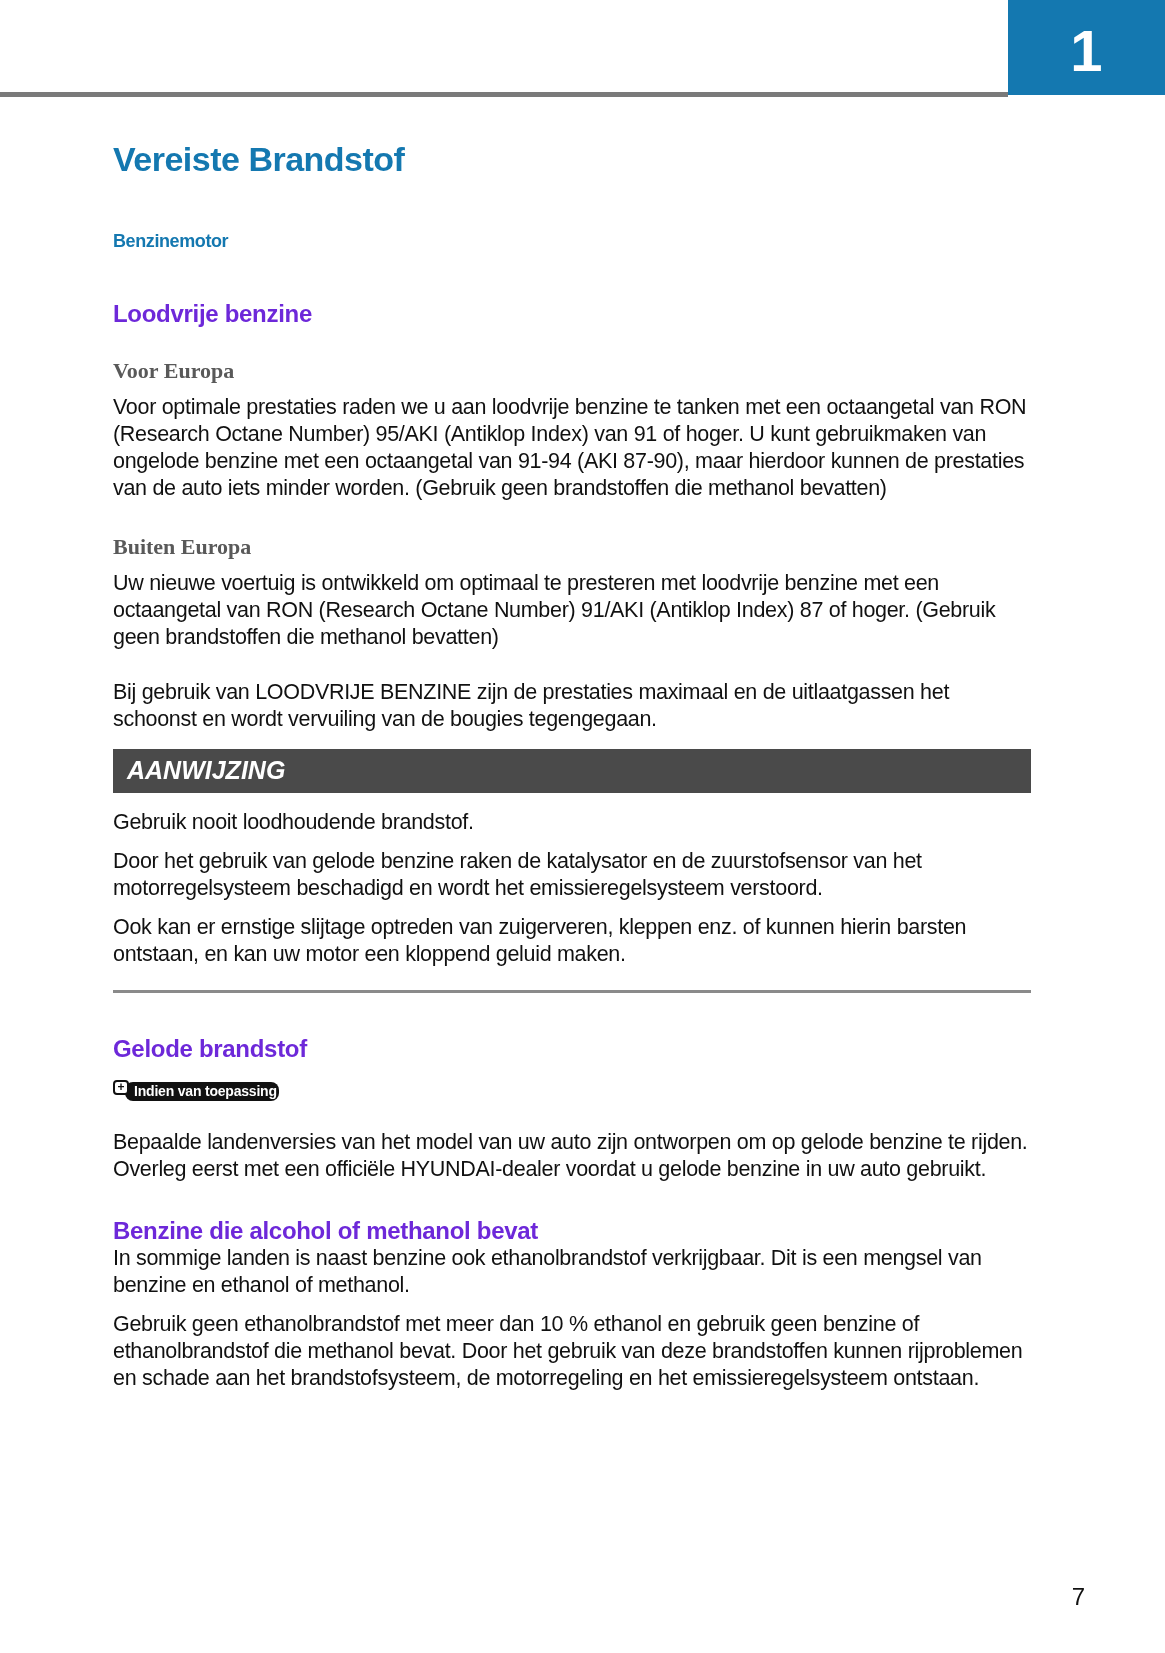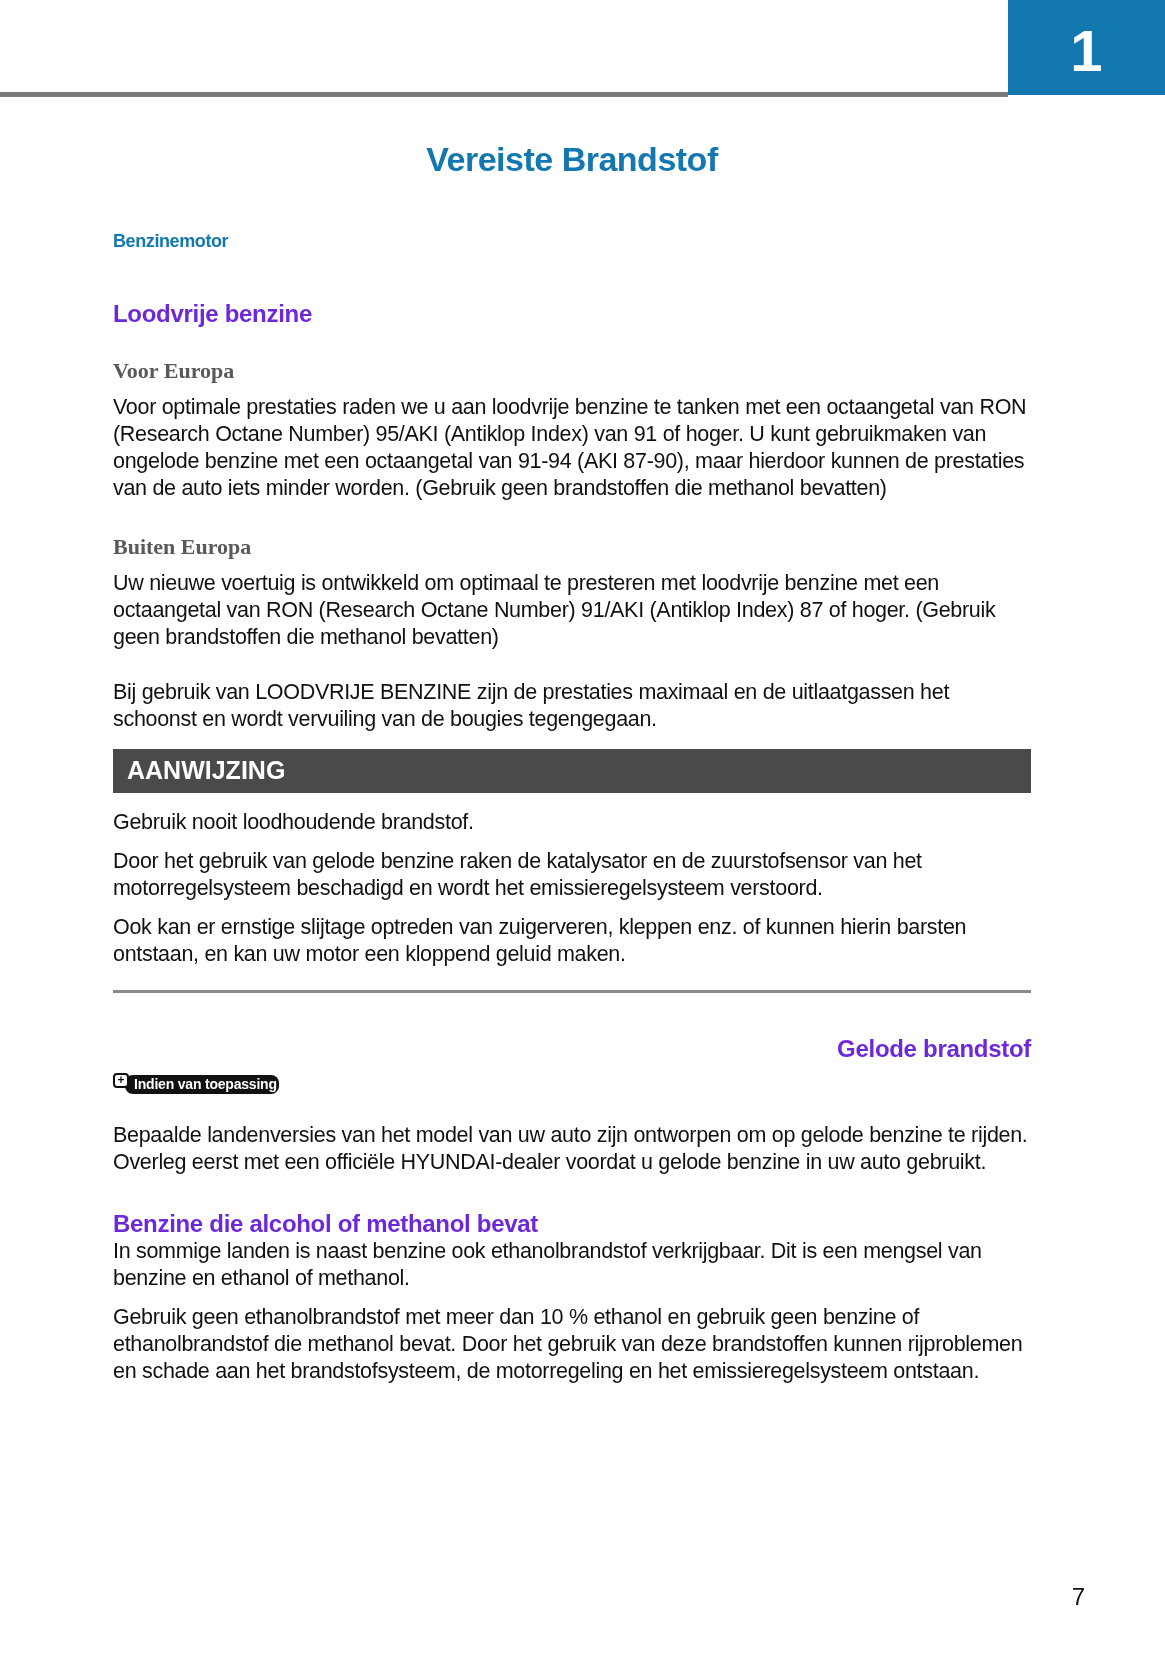--- a/index.html
+++ b/index.html
@@ -35,21 +35,20 @@
     position: absolute;
     top: 140px; left: 113px;
     width: 918px;
   }
   .title-h1 {
     color: #1478b0;
     font-size: 34px;
     font-weight: bold;
     letter-spacing: -0.5px;
     margin-bottom: 52px;
-    text-align: center;
   }
   .title-h2 {
     color: #1478b0;
     font-size: 18px;
     font-weight: bold;
     letter-spacing: -0.4px;
     margin-bottom: 48px;
   }
   .title-h3 {
     color: #6d28d9;
@@ -72,31 +71,32 @@
     color: #111111;
     margin-bottom: 12px;
   }
   .gap-sm { height: 16px; }
   .gap-md { height: 20px; }
   .notice-banner {
     background: #4a4a4a;
     color: #ffffff;
     font-size: 25px;
     font-weight: bold;
+    font-style: italic;
     padding: 7px 14px 8px 14px;
     margin-top: 16px;
     margin-bottom: 16px;
   }
   .section-rule {
     width: 100%; height: 3px;
     background: #8a8a8a;
     margin-top: 22px;
     margin-bottom: 0;
   }
-  .h3-tight { margin-bottom: 7px; text-align: right; }
+  .h3-tight { margin-bottom: 14px; }
   .applicable-badge {
     display: inline-flex;
     align-items: center;
     margin-bottom: 28px;
     position: relative;
   }
   .badge-plus {
     width: 16px; height: 15px;
     background: #ffffff;
     border: 2px solid #111111;

